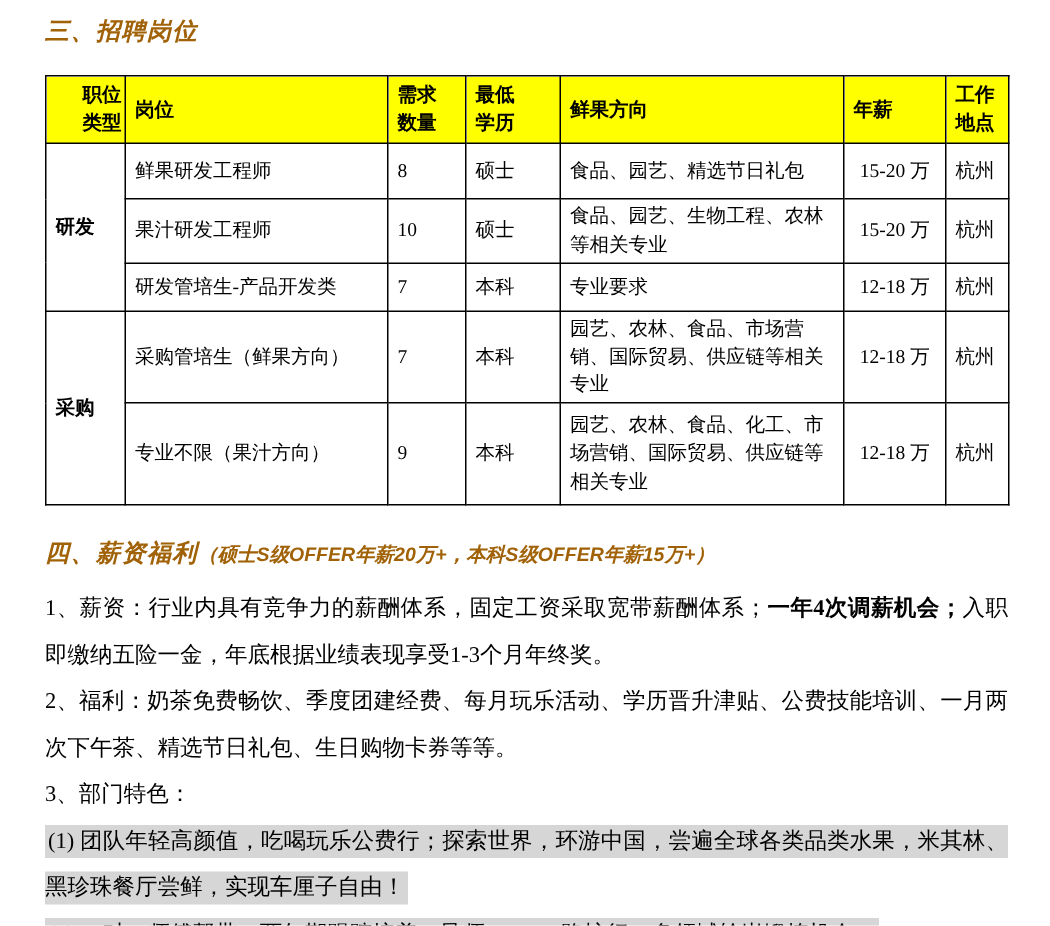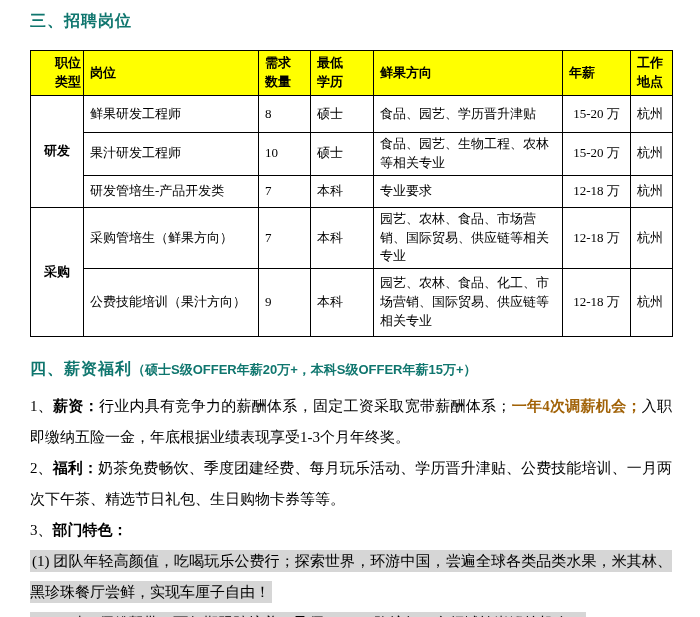--- a/index.html
+++ b/index.html
@@ -12,26 +12,27 @@
     font-family: "Liberation Serif", "DejaVu Serif", serif;
     color: #000000;
   }
   .page {
     box-sizing: border-box;
     width: 700px;
     height: 617px;
     padding: 11px 28px 0 30px;
   }
   .red-heading {
-    color: #0f766e;
+    color: #a16207;
     font-family: "Liberation Sans", "DejaVu Sans", sans-serif;
     font-weight: bold;
     font-size: 16px;
     margin: 0 0 18px 0;
     letter-spacing: 1px;
+    font-style: italic;
   }
   .s4-heading {
     margin: 22px 0 11px 0;
   }
   .s4-heading .sub {
     font-size: 13px;
     letter-spacing: 0px;
     margin-top: 33px;
   }
   table.positions {
@@ -57,41 +58,40 @@
   table.positions thead th {
     background: #ffff00;
     font-family: "Liberation Sans", "DejaVu Sans", sans-serif;
     font-weight: bold;
     text-align: left;
     white-space: pre-line;
     height: 40px;
   }
   table.positions thead th.center { text-align: right; padding: 2px 2px; }
   td.cat {
-    text-align: center;
     font-weight: bold;
     font-family: "Liberation Sans", "DejaVu Sans", sans-serif;
   }
   td.num { padding-left: 10px; }
   td.salary { white-space: nowrap; text-align: center; }
   td.loc { padding: 2px 4px; }
   tr.rh1 { height: 37px; }
   tr.rh2 { height: 42px; }
   tr.rh3 { height: 32px; padding-left: 43px; }
   tr.rh4 { height: 45px; }
   tr.rh5 { height: 68px; }
   p.body {
     font-size: 15px;
     line-height: 31px;
     margin: 0;
     text-align: justify;
     width: 642px;
   }
-  p.body .label { font-weight: bold; }
-  .red-bold { color: #a16207; font-weight: bold; }
+  p.body .label { font-weight: normal; }
+  .red-bold { color: #000000; font-weight: bold; }
   .hl {
     background: #d6d6d6;
     padding: 3px 2px;
   }
 </style>
 </head>
 <body>
 
 <div class="page">
 
@@ -121,21 +121,21 @@
         <th>工作
 地点</th>
       </tr>
     </thead>
     <tbody>
       <tr class="rh1">
         <td class="cat" rowspan="3">研发</td>
         <td>鲜果研发工程师</td>
         <td class="num">8</td>
         <td>硕士</td>
-        <td>食品、园艺、学历晋升津贴</td>
+        <td>食品、园艺、精选节日礼包</td>
         <td class="salary">15-20 万</td>
         <td class="loc">杭州</td>
       </tr>
       <tr class="rh2">
         <td>果汁研发工程师</td>
         <td class="num">10</td>
         <td>硕士</td>
         <td>食品、园艺、生物工程、农林等相关专业</td>
         <td class="salary">15-20 万</td>
         <td class="loc">杭州</td>
@@ -151,21 +151,21 @@
       <tr class="rh4">
         <td class="cat" rowspan="2">采购</td>
         <td>采购管培生（鲜果方向）</td>
         <td class="num">7</td>
         <td>本科</td>
         <td>园艺、农林、食品、市场营销、国际贸易、供应链等相关专业</td>
         <td class="salary">12-18 万</td>
         <td class="loc">杭州</td>
       </tr>
       <tr class="rh5">
-        <td>公费技能培训（果汁方向）</td>
+        <td>专业不限（果汁方向）</td>
         <td class="num">9</td>
         <td>本科</td>
         <td>园艺、农林、食品、化工、市场营销、国际贸易、供应链等相关专业</td>
         <td class="salary">12-18 万</td>
         <td class="loc">杭州</td>
       </tr>
     </tbody>
   </table>
 
   <h2 class="red-heading s4-heading"><span>四、薪资福利</span><span class="sub">（硕士S级OFFER年薪20万+，本科S级OFFER年薪15万+）</span></h2>

